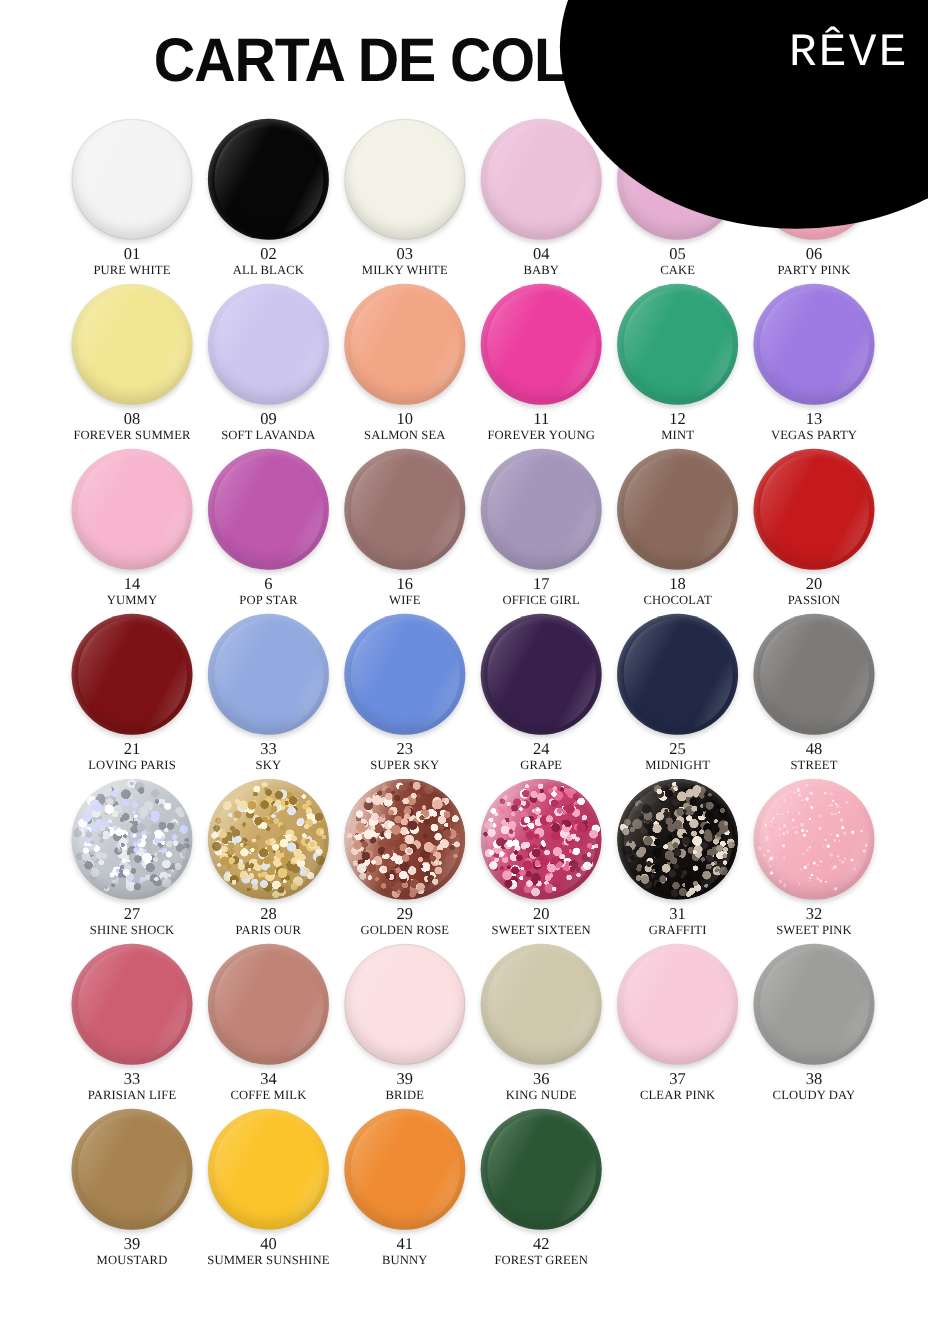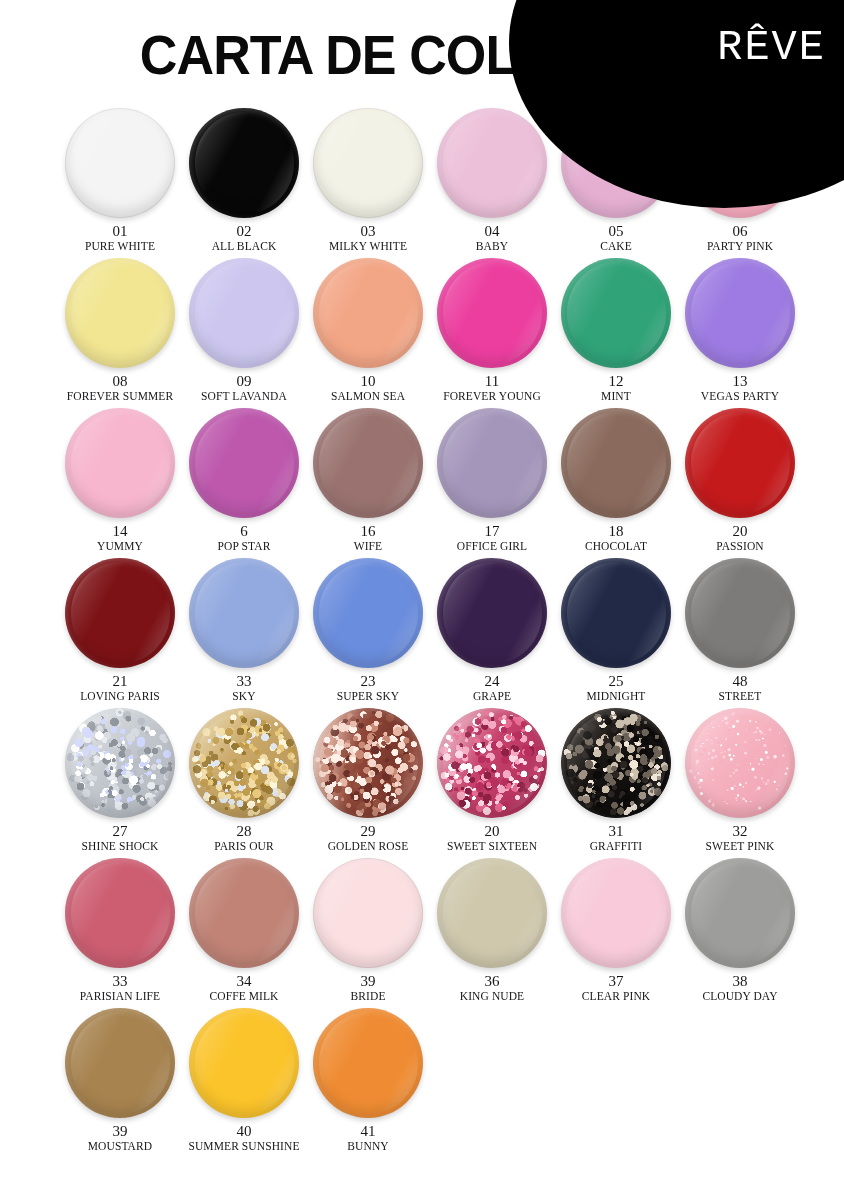--- a/index.html
+++ b/index.html
@@ -392,15 +392,22 @@
           <span class="name">SUMMER SUNSHINE</span>
         </div>
       </div>
       <div class="cell">
         <div class="swatch" style="background: rgb(239, 140, 51);"></div>
         <div class="label">
           <span class="num">41</span>
           <span class="name">BUNNY</span>
         </div>
       </div>
+      <div class="cell">
+        <div class="swatch" style="background: rgb(43, 87, 53);"></div>
+        <div class="label">
+          <span class="num">42</span>
+          <span class="name">FOREST GREEN</span>
+        </div>
+      </div>
     </div>
 
 </div>
 
 </body></html>

